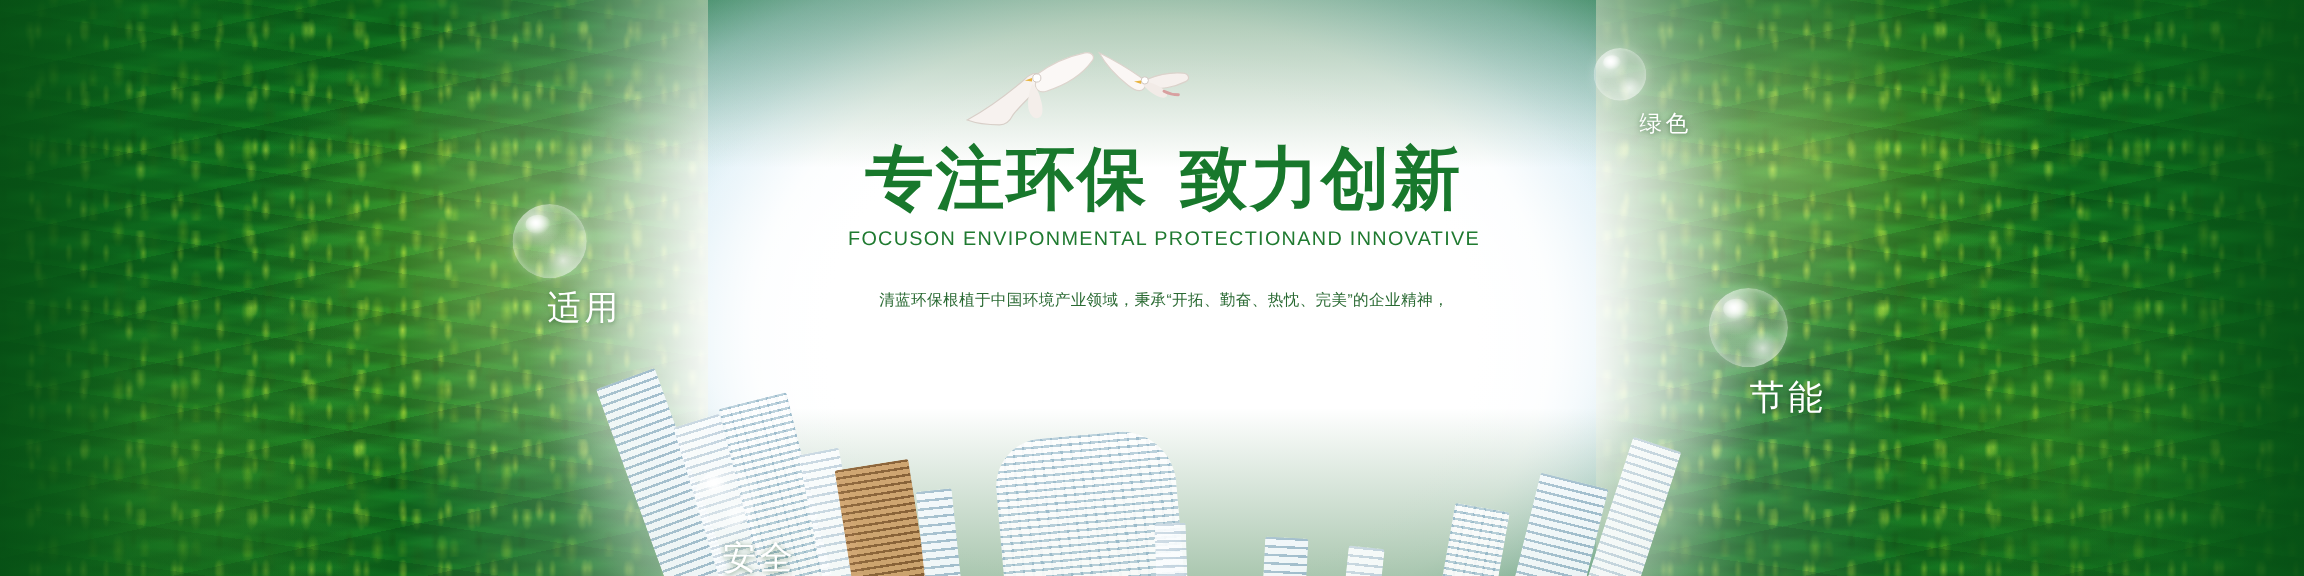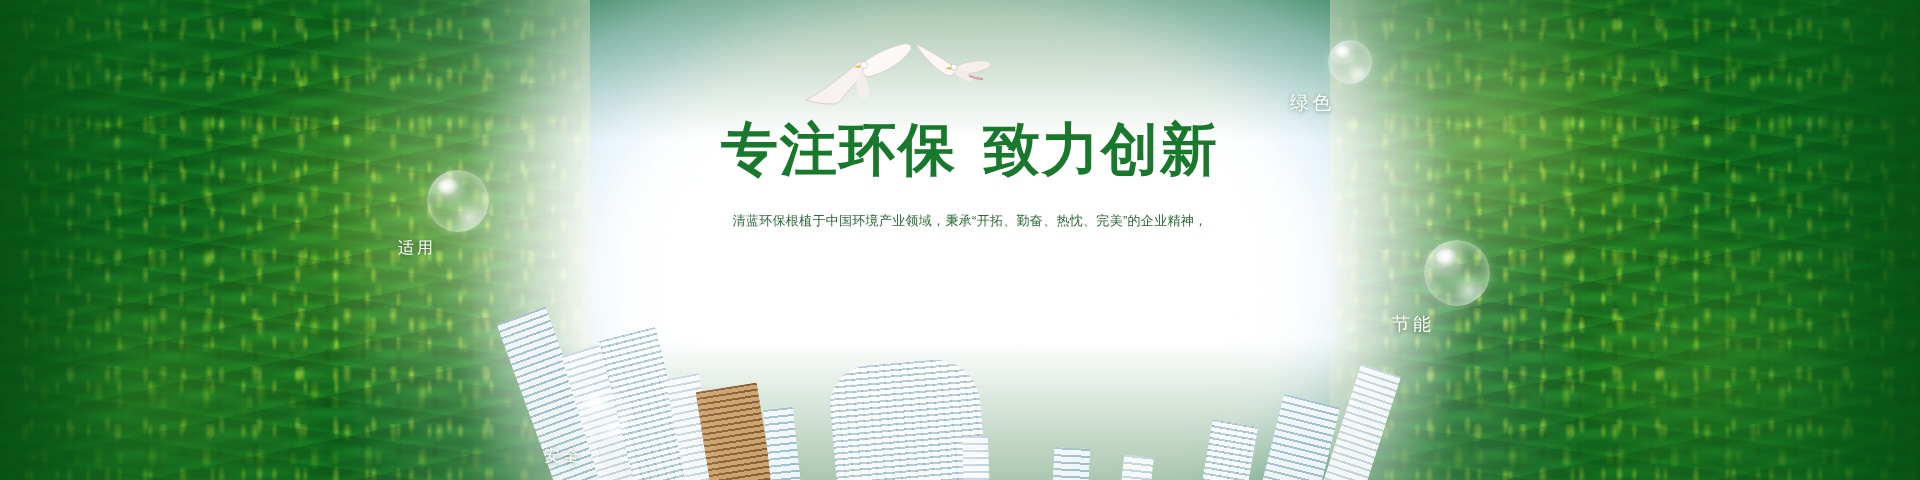--- a/index.html
+++ b/index.html
@@ -163,42 +163,42 @@
     background:
       repeating-linear-gradient(180deg, rgba(150,175,195,0.4) 0 2px, rgba(252,254,255,0.95) 2px 7px),
       linear-gradient(90deg, #f2f8fb, #e1ecf3);
   }
 
   
   .bird { position: absolute; }
   .bird svg { display: block; }
 
   
-  .bubble-group { position: absolute; text-align: left; }
+  .bubble-group { position: absolute; text-align: right; }
   .bubble {
     border-radius: 50%;
     background:
       radial-gradient(circle at 32% 26%, rgba(255,255,255,0.95) 0%, rgba(255,255,255,0.35) 18%, rgba(255,255,255,0.05) 34%, rgba(255,255,255,0) 48%),
       radial-gradient(circle at 68% 76%, rgba(255,255,255,0.70) 0%, rgba(255,255,255,0.18) 22%, rgba(255,255,255,0) 46%),
       radial-gradient(circle at 50% 50%, rgba(255,255,255,0.10) 0%, rgba(255,255,255,0.05) 62%, rgba(255,255,255,0.30) 86%, rgba(255,255,255,0.72) 96%, rgba(255,255,255,0.25) 100%);
     box-shadow: inset 0 0 18px rgba(255,255,255,0.55), 0 0 10px rgba(255,255,255,0.25);
     position: relative;
   }
   .bubble::after {
     content: "";
     position: absolute;
     left: 18%; top: 14%;
     width: 34%; height: 26%;
     border-radius: 50%;
     background: radial-gradient(ellipse at 40% 40%, rgba(255,255,255,0.95), rgba(255,255,255,0) 72%);
   }
   .bubble-label {
     margin-top: 6px;
     color: #ffffff;
-    font-size: 16px;
+    font-size: 28px;
     letter-spacing: 3px;
     font-weight: 400;
     text-shadow: 0 1px 4px rgba(0,60,12,0.5);
     white-space: nowrap;
   }
 
   
   .content {
     position: absolute;
     left: 620px;
@@ -309,25 +309,26 @@
     <div class="bubble-label">安全</div>
   </div>
 
   <div class="bubble-group" style="left:1290px; top:40px; width:120px;">
     <div class="bubble" style="width:44px;height:44px;margin:0 auto;"></div>
     <div class="bubble-label" style="font-size:19px;">绿色</div>
   </div>
 
   <div class="bubble-group" style="left:1392px; top:240px; width:130px;">
     <div class="bubble" style="width:66px;height:66px;margin:0 auto;"></div>
-    <div class="bubble-label" style="font-size:18px;">节能</div>
+    <div class="bubble-label" style="font-size:29px;">节能</div>
   </div>
 
   <div class="content">
     <h1 class="headline"><span>专注环保</span><span class="gap"></span><span>致力创新</span></h1>
 
+    <div class="subhead">FOCUSON ENVIPONMENTAL PROTECTIONAND INNOVATIVE</div>
 
     <div class="paragraph">
       <p>清蓝环保根植于中国环境产业领域，秉承“开拓、勤奋、热忱、完美”的企业精神，</p>
     </div>
   </div>
 
 </div>
 
 </body></html>

